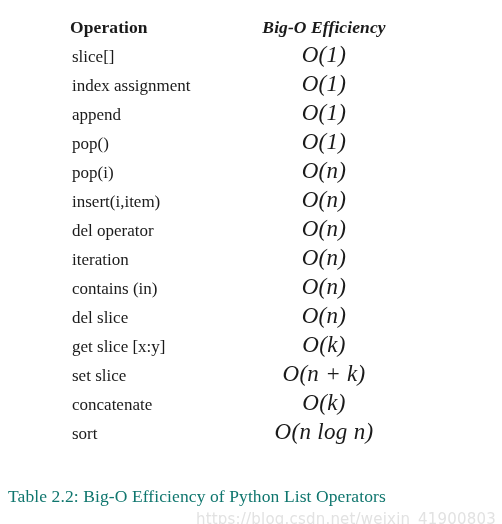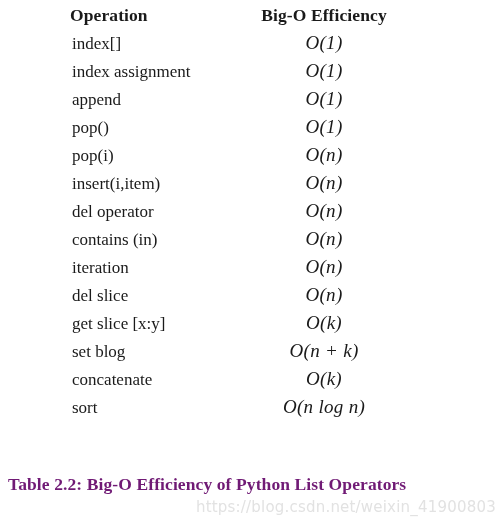--- a/index.html
+++ b/index.html
@@ -13,21 +13,21 @@
     background: #ffffff;
     font-family: "Liberation Serif", "DejaVu Serif", serif;
     color: #1a1a1a;
     overflow: hidden;
     position: relative;
   }
 
   #figure {
     position: absolute;
     left: 0;
-    top: 0;
+    top: 12px;
     width: 502px;
     height: 489px;
   }
 
   
   #table-wrap {
     position: absolute;
     left: 0;
     top: 0;
     width: 502px;
@@ -57,50 +57,50 @@
   }
 
   table.bigo thead th {
     font-weight: bold;
     font-size: 17.5px;
     letter-spacing: 0.1px;
     height: 28px;
     line-height: 28px;
   }
   th.h-op  { text-align: left;   padding-left: 2px; }
-  th.h-eff { text-align: center; }
+  th.h-eff { text-align: center; font-style: italic; }
 
   table.bigo tbody td.op {
     text-align: left;
     padding-left: 2px;
     font-size: 17px;
     font-weight: normal;
   }
 
   table.bigo tbody td.eff {
     text-align: center;
     font-size: 17px;
   }
 
   
   .math {
     font-family: "Liberation Serif", "DejaVu Serif", serif;
     font-style: italic;
-    font-size: 19px;
+    font-size: 23px;
     letter-spacing: 0.3px;
   }
 
   
   #caption {
     position: absolute;
     left: 8px;
     top: 474px;
     font-size: 17.5px;
-    font-weight: bold;
-    color: #701a75;
+    font-weight: normal;
+    color: #0f766e;
     letter-spacing: 0.1px;
     white-space: nowrap;
   }
 
   
   #watermark {
     position: absolute;
     left: 196px;
     top: 498px;
     font-family: "DejaVu Sans", "Liberation Sans", sans-serif;
@@ -123,21 +123,21 @@
         <col class="c-eff">
       </colgroup>
       <thead>
         <tr>
           <th class="h-op">Operation</th>
           <th class="h-eff">Big-O Efficiency</th>
         </tr>
       </thead>
       <tbody id="table-body">
           <tr>
-            <td class="op">index[]</td>
+            <td class="op">slice[]</td>
             <td class="eff"><span class="math">O(1)</span></td>
           </tr>
           <tr>
             <td class="op">index assignment</td>
             <td class="eff"><span class="math">O(1)</span></td>
           </tr>
           <tr>
             <td class="op">append</td>
             <td class="eff"><span class="math">O(1)</span></td>
           </tr>
@@ -151,37 +151,37 @@
           </tr>
           <tr>
             <td class="op">insert(i,item)</td>
             <td class="eff"><span class="math">O(n)</span></td>
           </tr>
           <tr>
             <td class="op">del operator</td>
             <td class="eff"><span class="math">O(n)</span></td>
           </tr>
           <tr>
-            <td class="op">contains (in)</td>
+            <td class="op">iteration</td>
             <td class="eff"><span class="math">O(n)</span></td>
           </tr>
           <tr>
-            <td class="op">iteration</td>
+            <td class="op">contains (in)</td>
             <td class="eff"><span class="math">O(n)</span></td>
           </tr>
           <tr>
             <td class="op">del slice</td>
             <td class="eff"><span class="math">O(n)</span></td>
           </tr>
           <tr>
             <td class="op">get slice [x:y]</td>
             <td class="eff"><span class="math">O(k)</span></td>
           </tr>
           <tr>
-            <td class="op">set blog</td>
+            <td class="op">set slice</td>
             <td class="eff"><span class="math">O(n + k)</span></td>
           </tr>
           <tr>
             <td class="op">concatenate</td>
             <td class="eff"><span class="math">O(k)</span></td>
           </tr>
           <tr>
             <td class="op">sort</td>
             <td class="eff"><span class="math">O(n log n)</span></td>
           </tr>

